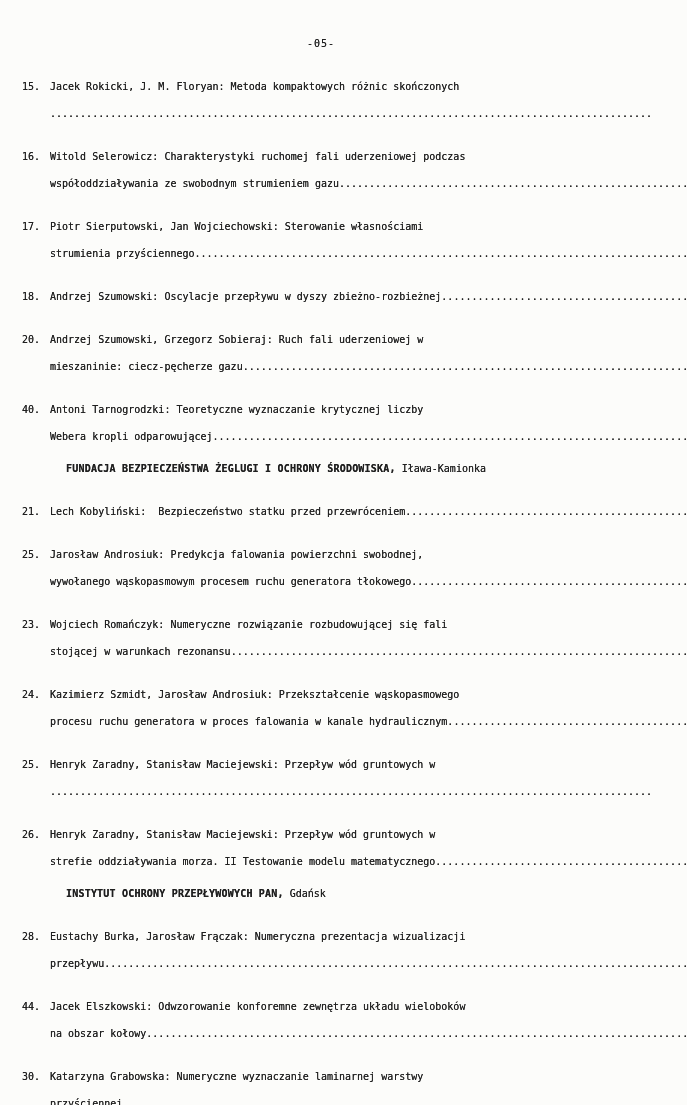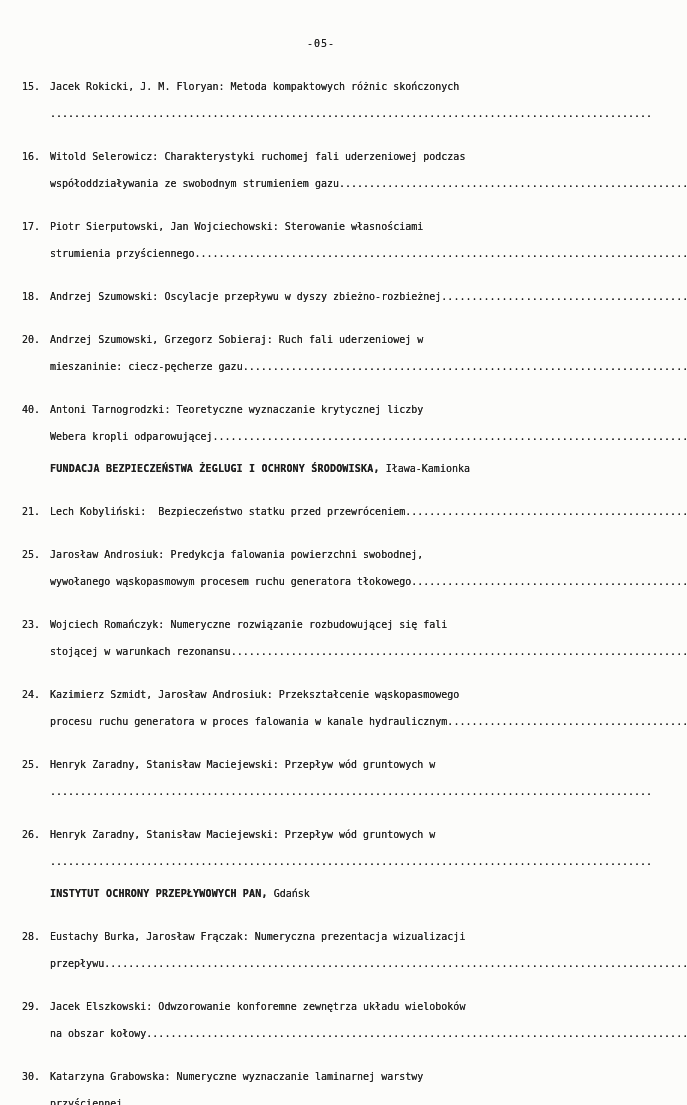--- a/index.html
+++ b/index.html
@@ -34,21 +34,21 @@
   .txt{white-space:pre;flex:0 0 auto;}
   .leader{
     flex:1 1 auto;
     overflow:hidden;
     white-space:nowrap;
   }
   .leader::before{
     content:"....................................................................................................";
   }
   .section{
-    margin:4px 0 6px 28px;
+    margin:4px 0 6px 44px;
     white-space:pre;
   }
   .section .sname{font-weight:bold;letter-spacing:.2px;}
   .section .sloc{font-weight:normal;}
 </style>
 </head>
 <body>
 
 <div class="page">
   <div class="hdr">-05-</div>
@@ -158,37 +158,38 @@
           <div class="lastline">
             <span class="leader"></span>
           </div>
         </div>
       </div>
       <div class="entry">
         <span class="num">26.</span>
         <div class="body">
           <div class="line">Henryk Zaradny, Stanisław Maciejewski: Przepływ wód gruntowych w</div>
           <div class="lastline">
+            <span class="txt">strefie oddziaływania morza. II Testowanie modelu matematycznego</span>
             <span class="leader"></span>
           </div>
         </div>
       </div>
       <div class="section"><span class="sname">INSTYTUT OCHRONY PRZEPŁYWOWYCH PAN,</span><span class="sloc"> Gdańsk</span></div>
       <div class="entry">
         <span class="num">28.</span>
         <div class="body">
           <div class="line">Eustachy Burka, Jarosław Frączak: Numeryczna prezentacja wizualizacji</div>
           <div class="lastline">
             <span class="txt">przepływu</span>
             <span class="leader"></span>
           </div>
         </div>
       </div>
       <div class="entry">
-        <span class="num">29.</span>
+        <span class="num">44.</span>
         <div class="body">
           <div class="line">Jacek Elszkowski: Odwzorowanie konforemne zewnętrza układu wieloboków</div>
           <div class="lastline">
             <span class="txt">na obszar kołowy</span>
             <span class="leader"></span>
           </div>
         </div>
       </div>
       <div class="entry">
         <span class="num">30.</span>

